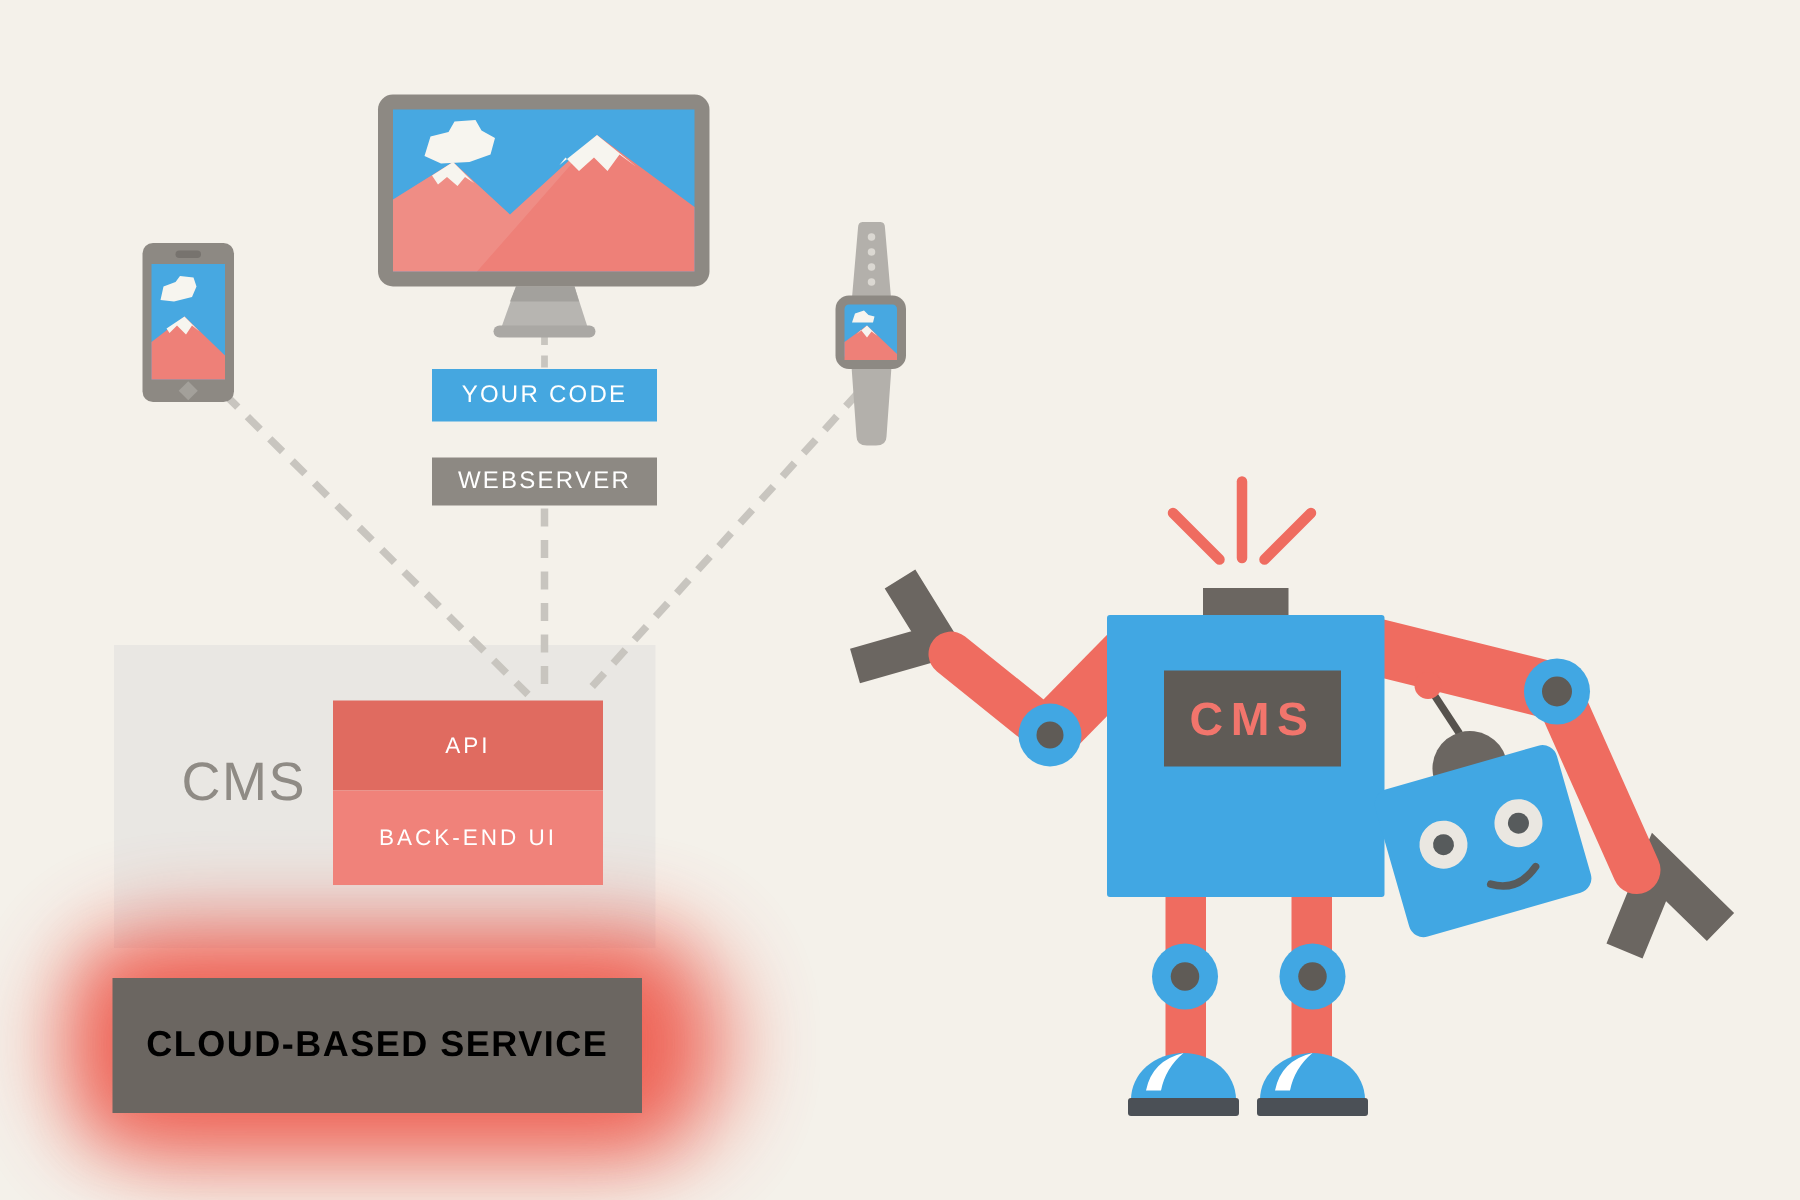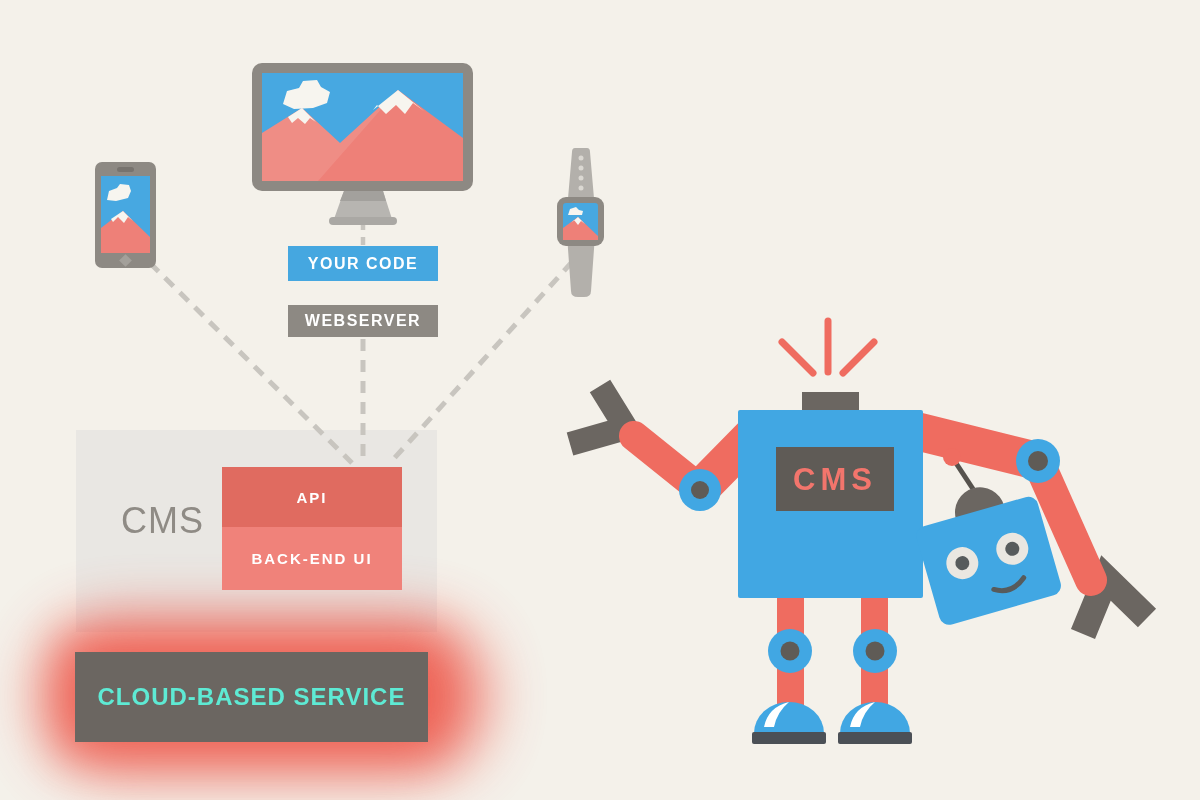--- a/index.html
+++ b/index.html
@@ -13,31 +13,31 @@
     background:#e9e7e3; z-index:1;
   }
   .glow {
     position:absolute; left:42px; top:620px; width:442px; height:152px;
     background:#ee5042; border-radius:70px; filter:blur(30px); opacity:.8;
     z-index:2;
   }
   .scene { position:absolute; left:0; top:0; z-index:3; }
   .label-box {
     position:absolute; display:flex; align-items:center; justify-content:center;
-    color:#ffffff; font-weight:bold; z-index:5; box-sizing:border-box;
+    color:#ffffff; font-weight:normal; z-index:5; box-sizing:border-box;
   }
   .your-code-box { left:288px; top:246px; width:150px; height:35px; background:#45a7e0; font-size:16px; letter-spacing:1.5px; }
   .webserver-box { left:288px; top:281px; width:150px; height:32px; background:#8d8983; font-size:16px; letter-spacing:1.5px;margin-top:24px; }
   .api-box      { left:222px; top:467px; width:180px; height:60px; background:#e06b60; font-size:15px; letter-spacing:2px; }
   .backend-box  { left:222px; top:527px; width:180px; height:63px; background:#f0827a; font-size:15px; letter-spacing:2px; }
   .cloud-box {
     position:absolute; left:75px; top:652px; width:353px; height:90px;
     background:#6b6661; z-index:4;
     display:flex; align-items:center; justify-content:center;
-    color:#5eead4; font-weight:bold; font-size:24px; letter-spacing:1px;
+    color:#000000; font-weight:bold; font-size:24px; letter-spacing:1px;
     box-shadow:0 0 42px 14px rgba(238,80,66,0.45);
   }
   .cms-title {
     position:absolute; left:121px; top:503px; z-index:5;
     font-size:36px; color:#8f8b85; letter-spacing:1px; line-height:1;
   }
   .chest-text {
     font-family:"Liberation Sans", sans-serif; font-weight:bold;
     font-size:31px; letter-spacing:5px;
   }

